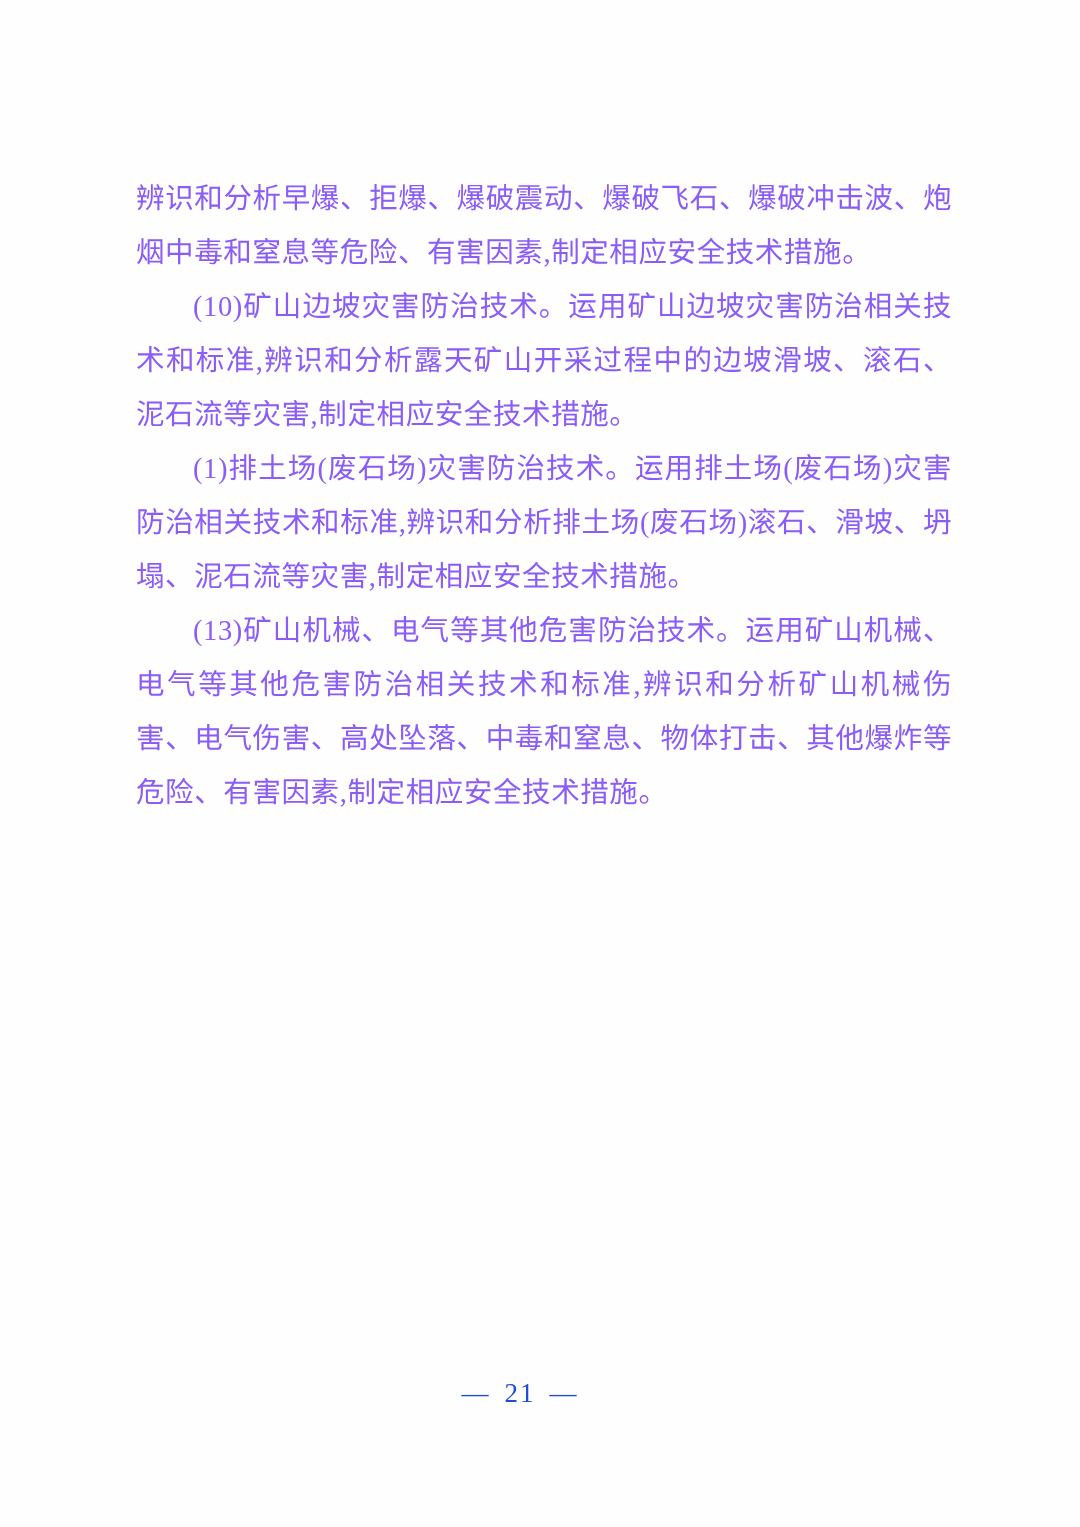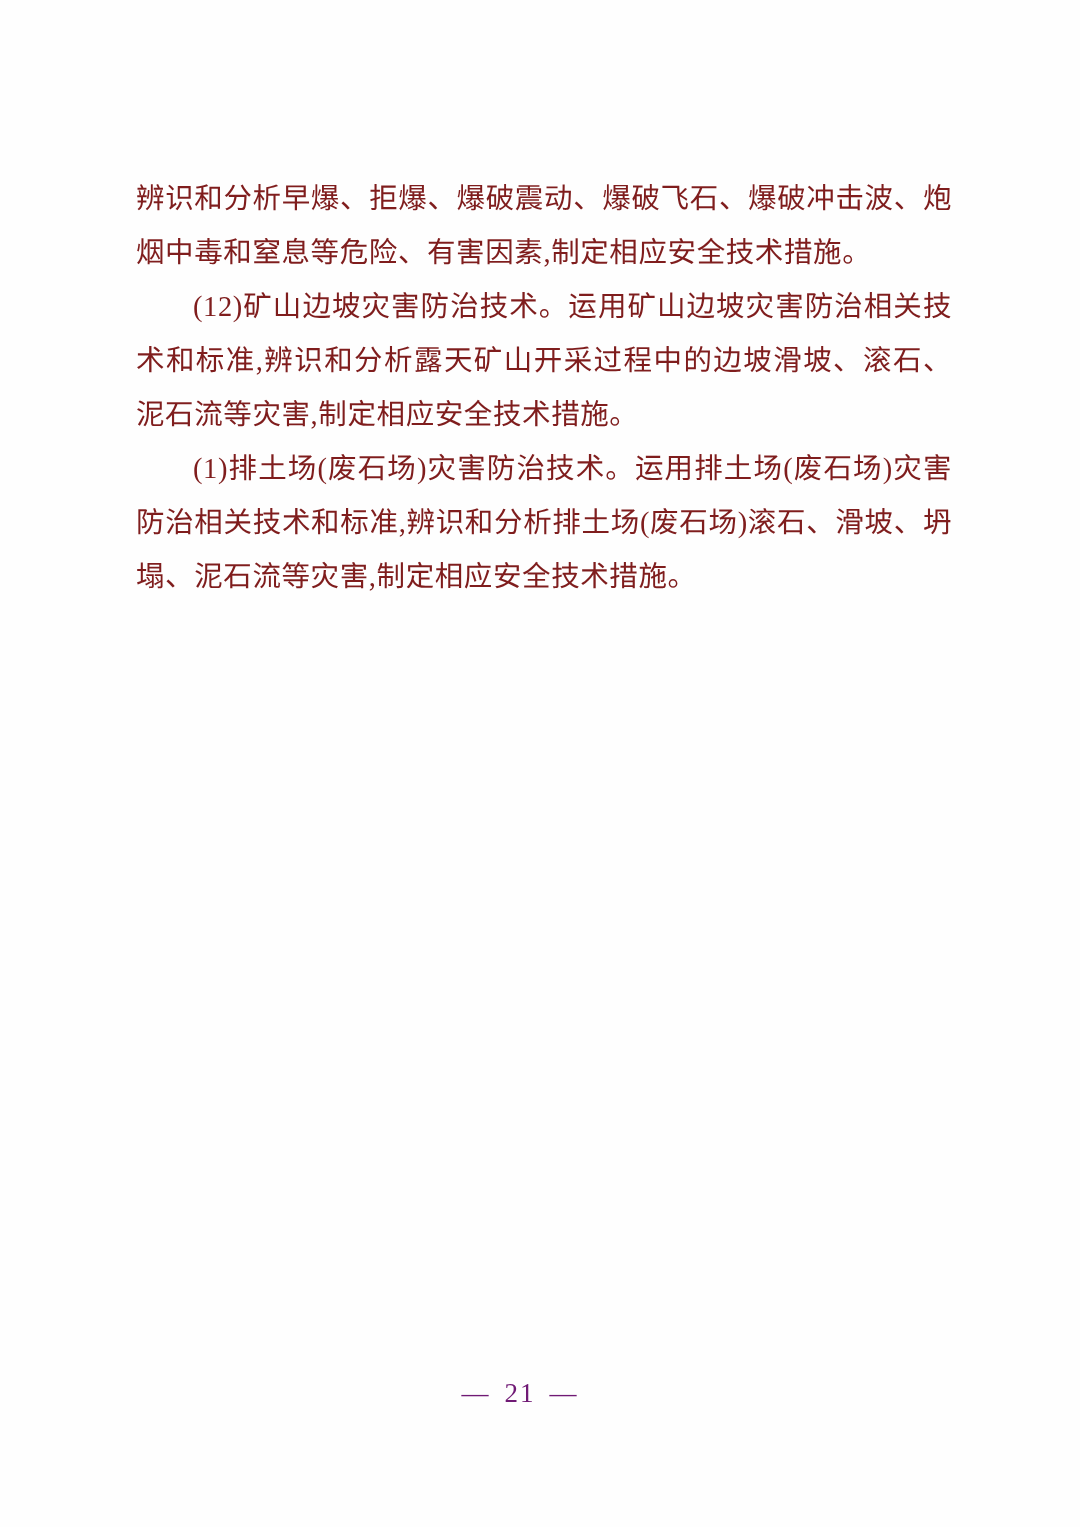--- a/index.html
+++ b/index.html
@@ -26,49 +26,50 @@
     display: block;
   }
   p.para {
     margin: 0 0 0 0;
     font-size: 28.5px;
     line-height: 54px;
     letter-spacing: 0.6px;
     text-align: justify;
     text-justify: inter-character;
     text-indent: 0;
-    color: #7f1d1d;
+    color: #8b5cf6;
     font-weight: 500;
   }
   p.para.indent {
     text-indent: 57px;
   }
   .page-number {
     position: absolute;
     left: 0;
     right: 0;
     bottom: 118px;
     text-align: center;
     font-size: 27px;
-    color: #701a75;
+    color: #1d4ed8;
     letter-spacing: 2px;
     padding-right: 40px;
     font-family: Liberation Serif, serif;
   }
   .page-number .dash {
     display: inline-block;
     padding: 0 14px;
   }
 </style>
 </head>
 <body>
 
 <div class="page">
   <div class="doc-body">
     <p class="para">辨识和分析早爆、拒爆、爆破震动、爆破飞石、爆破冲击波、炮烟中毒和窒息等危险、有害因素,制定相应安全技术措施。</p>
-    <p class="para indent">(12)矿山边坡灾害防治技术。运用矿山边坡灾害防治相关技术和标准,辨识和分析露天矿山开采过程中的边坡滑坡、滚石、泥石流等灾害,制定相应安全技术措施。</p>
+    <p class="para indent">(10)矿山边坡灾害防治技术。运用矿山边坡灾害防治相关技术和标准,辨识和分析露天矿山开采过程中的边坡滑坡、滚石、泥石流等灾害,制定相应安全技术措施。</p>
     <p class="para indent">(1)排土场(废石场)灾害防治技术。运用排土场(废石场)灾害防治相关技术和标准,辨识和分析排土场(废石场)滚石、滑坡、坍塌、泥石流等灾害,制定相应安全技术措施。</p>
+    <p class="para indent">(13)矿山机械、电气等其他危害防治技术。运用矿山机械、电气等其他危害防治相关技术和标准,辨识和分析矿山机械伤害、电气伤害、高处坠落、中毒和窒息、物体打击、其他爆炸等危险、有害因素,制定相应安全技术措施。</p>
   </div>
 
   <div class="page-number">
     <span class="dash">—</span><span>21</span><span class="dash">—</span>
   </div>
 </div>
 
 </body></html>

